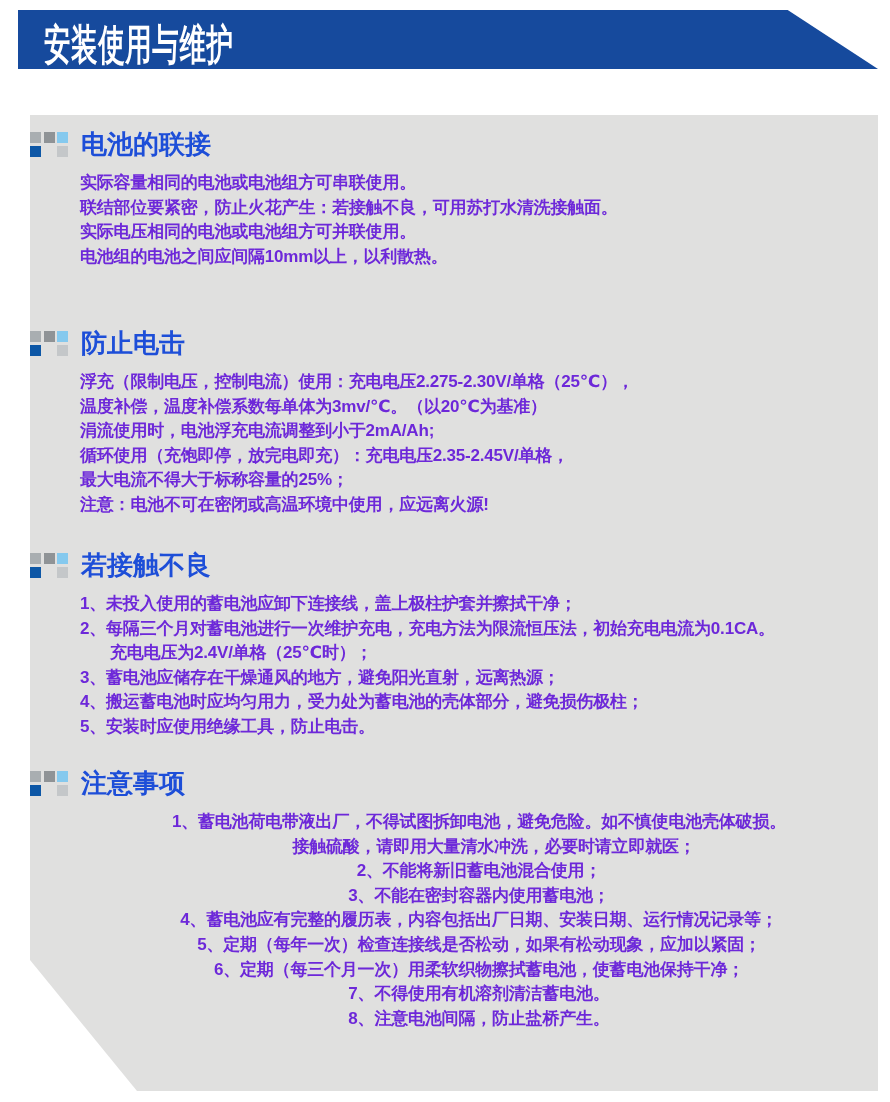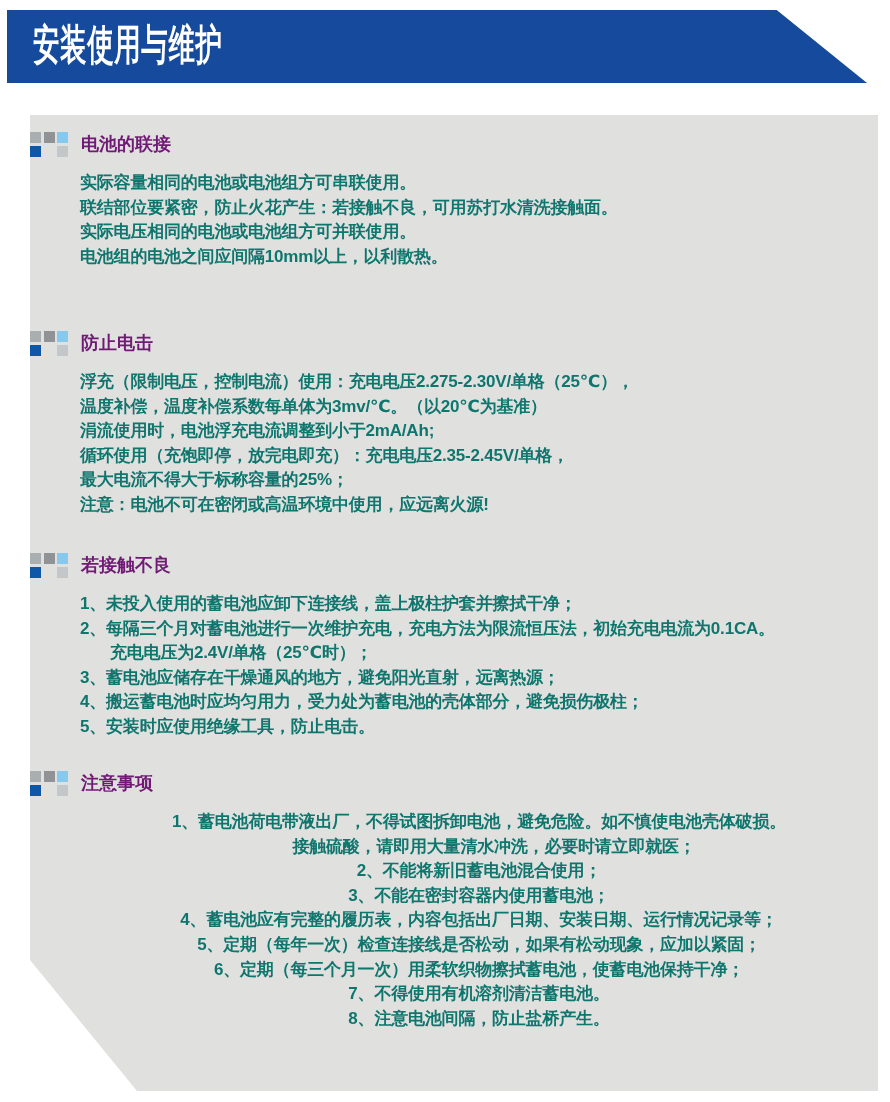--- a/index.html
+++ b/index.html
@@ -3,21 +3,21 @@
 <meta charset="utf-8">
 <style>
   html,body{margin:0;padding:0;}
   body{
     width:890px;height:1102px;position:relative;background:#ffffff;
     font-family:"Liberation Sans","DejaVu Sans",sans-serif;
     overflow:hidden;
   }
   
   .banner{
-    position:absolute;left:7px;top:10px;width:860px;height:73px;
+    position:absolute;left:18px;top:10px;width:860px;height:59px;
     background:#164a9d;
     clip-path:polygon(0 0,89.5% 0,100% 100%,0 100%);
   }
   .banner-title{
     position:absolute;left:26px;top:12px;
     display:inline-block;white-space:nowrap;
     color:#ffffff;font-size:42px;font-weight:bold;line-height:46px;
     transform:scaleX(0.63);transform-origin:0 0;
     letter-spacing:1px;
   }
@@ -30,24 +30,24 @@
   
   .section{position:absolute;left:0;right:0;}
   .section-header{display:flex;align-items:flex-start;}
   .icon-grid{
     flex:0 0 auto;margin-top:3px;
     display:grid;grid-template-columns:repeat(3,11px);grid-auto-rows:11px;
     gap:2.5px;width:38px;
   }
   .icon-grid .sq{width:11px;height:11px;display:block;}
   .heading{
-    margin:0 5px 0 13px;color:#701a75;
-    font-size:18px;line-height:30px;font-weight:bold;
+    margin:0 5px 0 13px;color:#1d4ed8;
+    font-size:26px;line-height:30px;font-weight:bold;
   }
-  .section-body{margin:12px 0 0 50px;color:#0f766e;}
+  .section-body{margin:12px 0 0 50px;color:#6d28d9;}
   .line{
     font-size:17px;line-height:24.6px;font-weight:600;
     white-space:nowrap;letter-spacing:-0.2px;
   }
   .line.indent{padding-left:30px;}
 </style>
 </head>
 <body>
 
 <div class="page">

